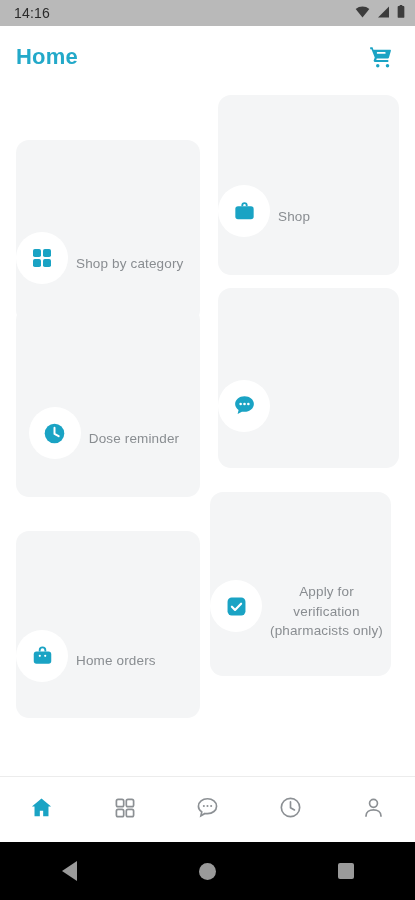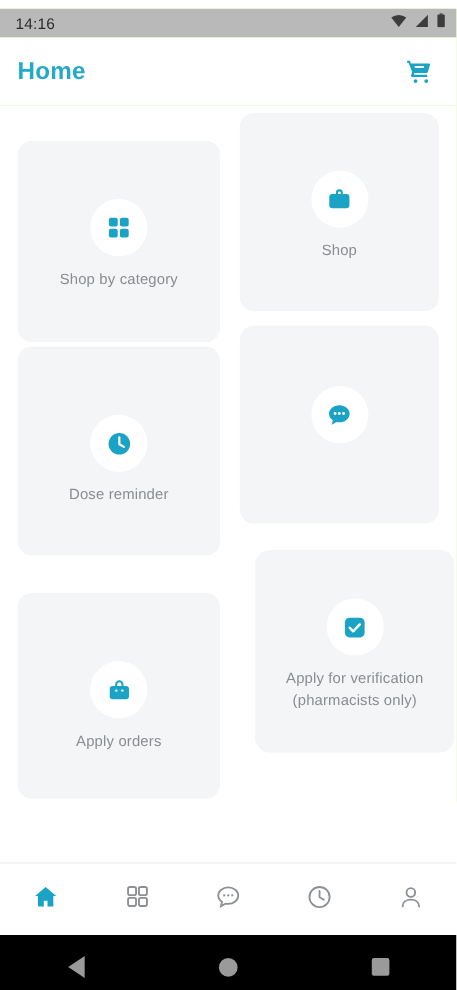--- a/index.html
+++ b/index.html
@@ -5,22 +5,21 @@
   * { box-sizing: border-box; margin: 0; padding: 0; }
   html, body {
     width: 415px; height: 900px;
     font-family: "Liberation Sans", sans-serif;
     background: #ffffff;
     overflow: hidden;
   }
   #screen {
     position: relative;
     width: 415px; height: 721px;
-    background: #bef264;
-    margin-top: 8px;
+    background: #c4b5fd;
   }
 
   
   .statusbar {
     position: absolute; top: 0; left: 0;
     width: 415px; height: 26px;
     background: #b9b9b9;
     display: flex; align-items: center;
     padding: 0 10px 0 14px;
   }
@@ -57,54 +56,53 @@
   .section-title {
     position: absolute; top: 6px; left: 16px;
     font-size: 15px; color: #8b8f93; letter-spacing: .2px;
   }
 
   .card {
     position: absolute;
     background: #f4f5f6;
     border-radius: 13px;
     display: flex;
-    flex-direction: column;
     align-items: center;
   }
   .icon-bubble {
     width: 52px; height: 52px;
     border-radius: 50%;
     background: #ffffff;
     display: flex; align-items: center; justify-content: center;
     flex: none;
   }
   .card-label {
     margin-top: 11px;
     font-size: 13.5px;
     color: #898d91;
     text-align: center;
     line-height: 1.45;
     letter-spacing: .15px;
     padding: 0 8px;
   }
 
   
-  #card-category { left: 16px; top: 32px;  width: 184px; height: 183px;
+  #card-category { left: 16px; top: 52px;  width: 184px; height: 183px;
                    padding-top: 53px; }
   #card-dose     { left: 16px; top: 219px; width: 184px; height: 190px;
-                   padding-top: 62px; }
+                   padding-top: 62px; justify-content: center; }
   #card-orders   { left: 16px; top: 443px; width: 184px; height: 187px;
                    padding-top: 62px; }
 
   
   #card-shop     { left: 218px; top: 7px;   width: 181px; height: 180px;
                    padding-top: 52px; }
   #card-chat     { left: 218px; top: 200px; width: 181px; height: 180px;
                    padding-top: 55px; }
-  #card-verify   { left: 232px; top: 404px; width: 181px; height: 184px;
+  #card-verify   { left: 210px; top: 404px; width: 181px; height: 184px;
                    padding-top: 44px; }
 
   
   .bottomnav {
     position: absolute; left: 0; top: 776px;
     width: 415px; height: 66px;
     background: #ffffff;
     border-top: 1px solid #ececec;
     display: flex; align-items: center;
   }
@@ -223,21 +221,21 @@
 
     <div class="card" id="card-orders">
       <span class="icon-bubble">
         <svg width="25" height="25" viewBox="0 0 24 24" fill="#1aa3c4">
           <path d="M8.4 8.2V6.9a3.6 3.6 0 0 1 7.2 0v1.3h-1.75V6.9a1.85 1.85 0 0 0-3.7 0v1.3z"></path>
           <rect x="3.6" y="8.2" width="16.8" height="11.6" rx="2.6"></rect>
           <circle cx="9.4" cy="12.3" r="1.05" fill="#ffffff"></circle>
           <circle cx="14.6" cy="12.3" r="1.05" fill="#ffffff"></circle>
         </svg>
       </span>
-      <span class="card-label">Apply orders</span>
+      <span class="card-label">Home orders</span>
     </div>
 
     <div class="card" id="card-verify">
       <span class="icon-bubble">
         <svg width="25" height="25" viewBox="0 0 24 24">
           <rect x="3.4" y="3.4" width="17.2" height="17.2" rx="4" fill="#1aa3c4"></rect>
           <path d="M7.6 12.2l3 3.1 5.8-6" stroke="#ffffff" stroke-width="2.1" fill="none" stroke-linecap="round" stroke-linejoin="round"></path>
         </svg>
       </span>
       <span class="card-label">Apply for verification (pharmacists only)</span>

